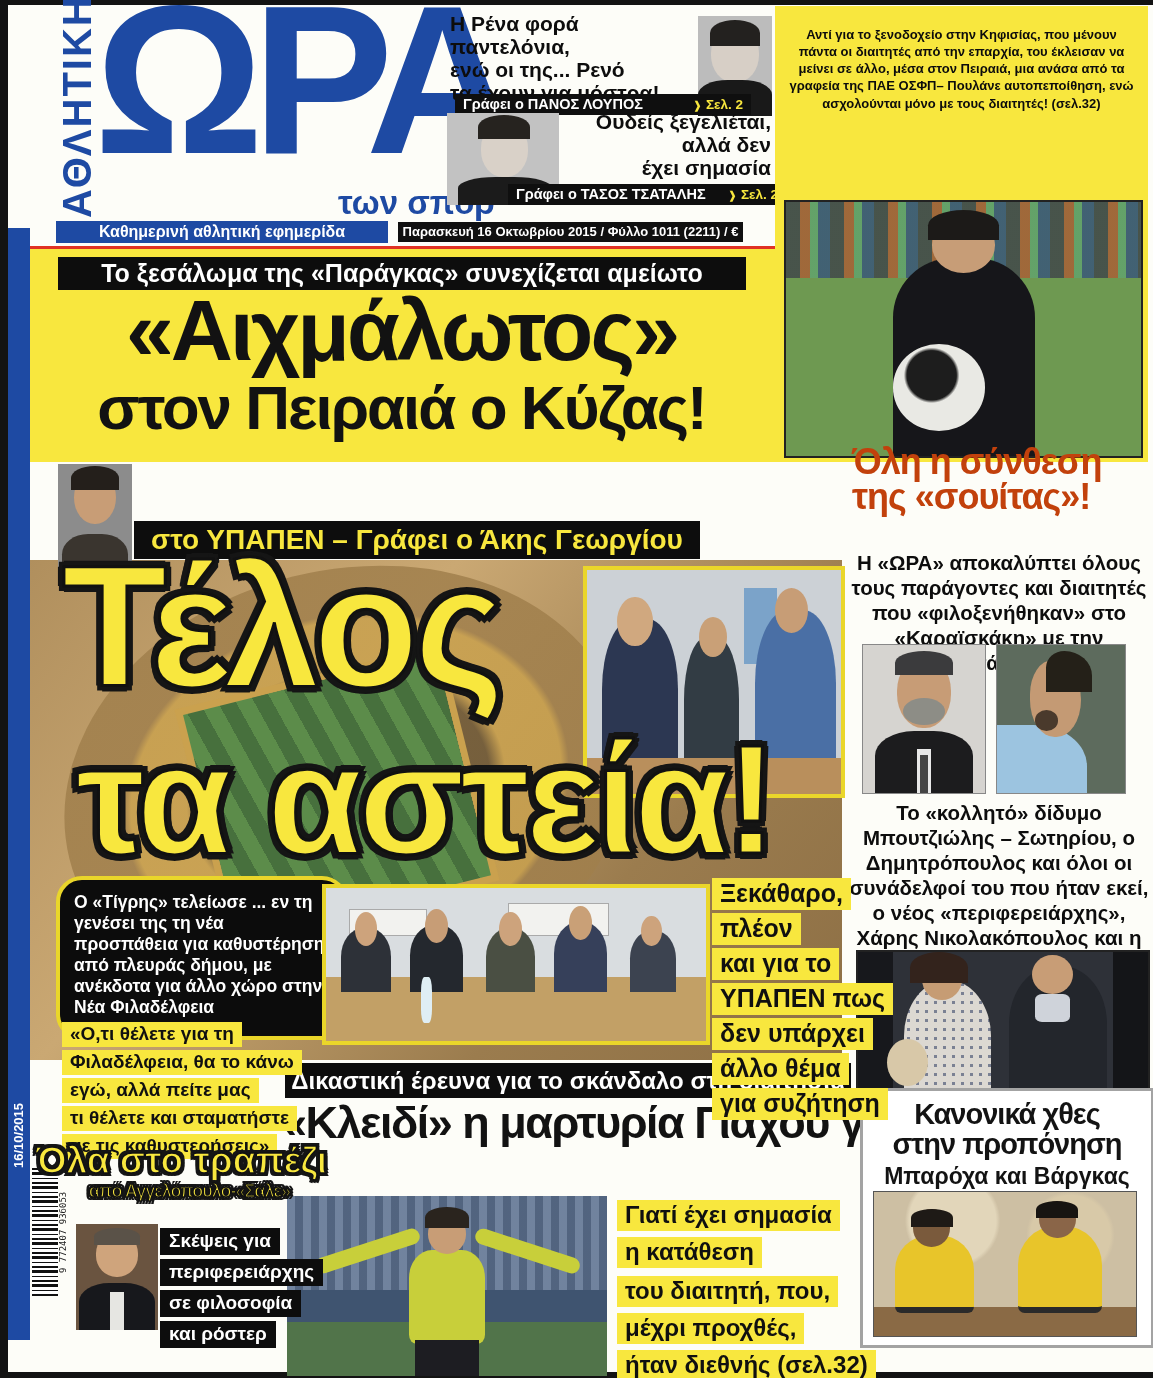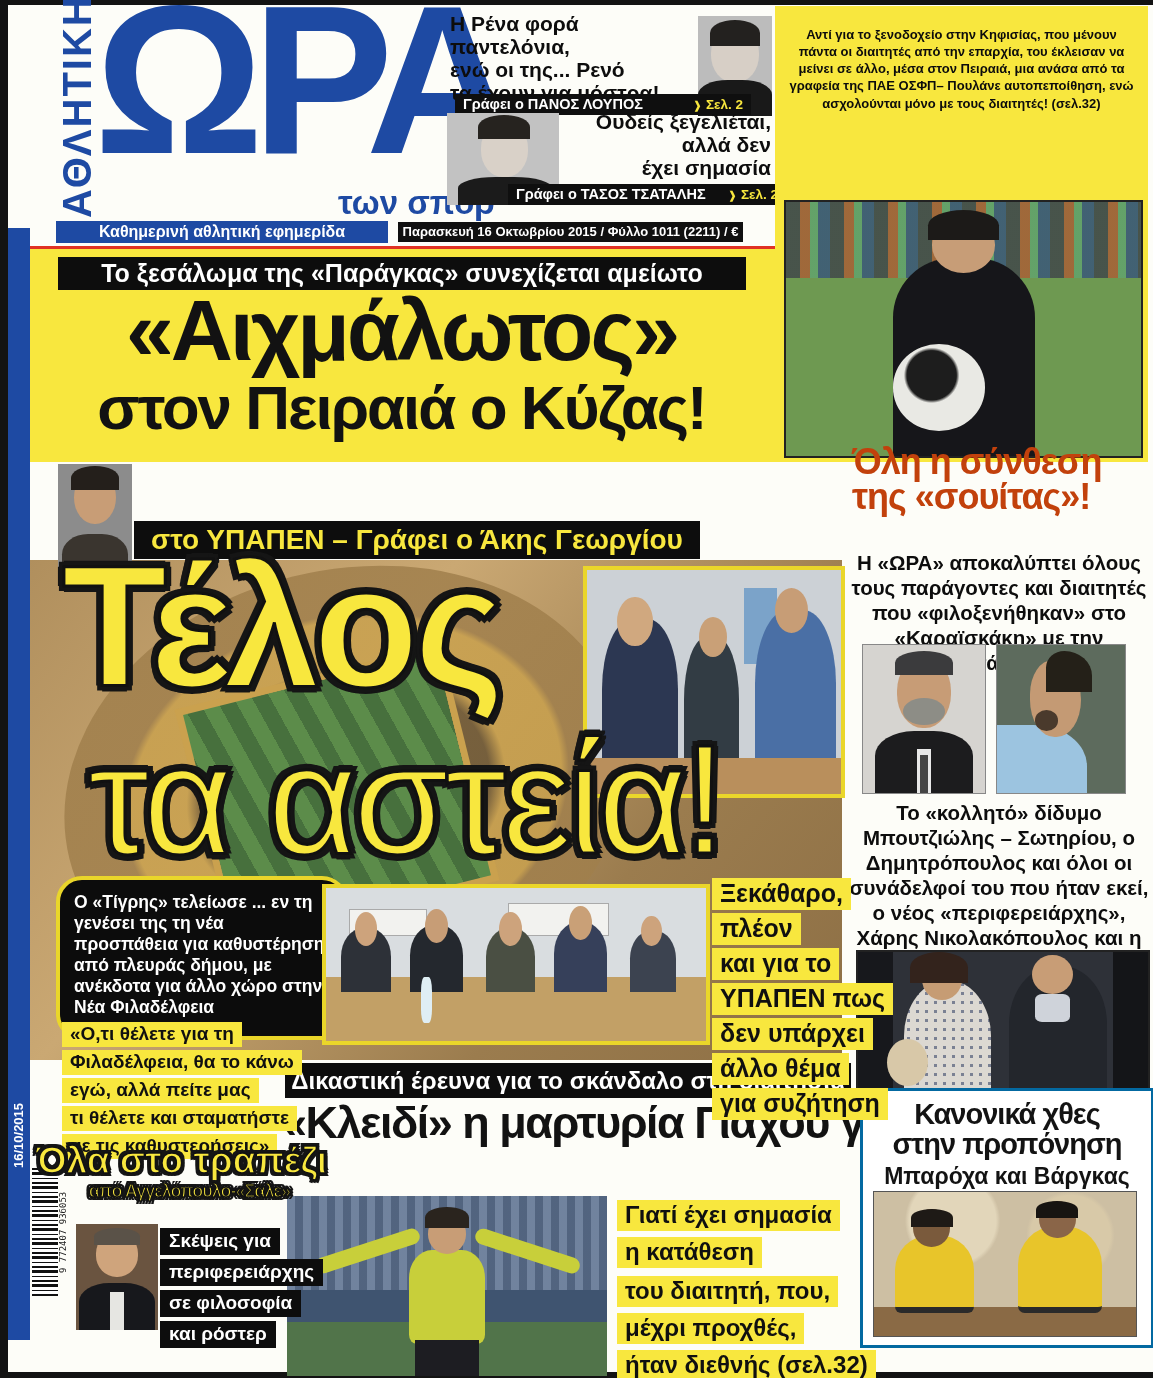--- a/index.html
+++ b/index.html
@@ -59,21 +59,21 @@
   
   .mid-bar{background:#0d0d0d;color:var(--yellow);font-weight:800;text-align:center;}
   .mid-bar1{left:134px;top:478px;width:704px;height:41px;font-size:28px;line-height:41px;}
   .mid-bar2{left:134px;top:521px;width:566px;height:38px;font-size:28px;line-height:38px;}
 
   
   .outline-big{color:var(--yellow);-webkit-text-stroke:3px #111;
     text-shadow:-5px -5px 0 #151515,5px -5px 0 #151515,-5px 5px 0 #151515,5px 5px 0 #151515,
       -6px 0 0 #151515,6px 0 0 #151515,0 -6px 0 #151515,0 6px 0 #151515;}
   .telos-1{left:62px;top:540px;font-size:172px;font-weight:800;line-height:1;z-index:6;letter-spacing:-4px;}
-  .telos-2{left:88px;top:722px;font-size:155px;font-weight:400;line-height:1;z-index:6;letter-spacing:-4px;}
+  .telos-2{left:76px;top:722px;font-size:155px;font-weight:700;line-height:1;z-index:6;letter-spacing:-4px;}
 
   
   .tiger-box{left:56px;top:876px;width:256px;height:132px;background:#0c0c0c;border:4px solid #ead62a;
     border-radius:26px;color:#fff;font-weight:700;font-size:17.5px;line-height:1.2;
     padding:12px 14px;z-index:7;box-sizing:content-box;}
 
   
   .strip-y{display:table;background:var(--yellow);color:#101010;font-weight:800;
     padding:1px 8px 2px;margin-bottom:3px;}
   .strip-k{display:table;background:#0d0d0d;color:#fff;font-weight:700;
@@ -95,21 +95,21 @@
 
   
   .aek-h{left:36px;top:1142px;width:254px;text-align:right;z-index:8;}
   .aek-h .l1{font-size:37px;font-weight:800;line-height:1.05;}
   .aek-h .l2{font-size:18px;font-weight:700;line-height:1.2;letter-spacing:-1px;}
   .outline-small{color:var(--yellow);-webkit-text-stroke:1.5px #111;
     text-shadow:-3px -3px 0 #151515,3px -3px 0 #151515,-3px 3px 0 #151515,3px 3px 0 #151515,
       -3px 0 0 #151515,3px 0 0 #151515,0 -3px 0 #151515,0 3px 0 #151515;}
 
   
-  .train-box{left:860px;top:1088px;width:288px;height:254px;background:#fff;border:3px solid #0369a1;}
+  .train-box{left:860px;top:1088px;width:288px;height:254px;background:#fff;border:3px solid #a3a3a3;}
   .train-h{position:absolute;left:0;top:8px;width:100%;text-align:center;font-weight:800;
     font-size:29px;line-height:1.05;color:#131313;letter-spacing:-1px;}
   .train-h-sub{position:absolute;left:0;top:72px;width:100%;text-align:center;font-weight:800;
     font-size:23px;color:#131313;}
 
   
   .spine-bar{left:8px;top:228px;width:22px;height:1112px;background:var(--blue);}
   .spine-date{position:absolute;left:0;top:852px;width:22px;height:110px;color:#fff;font-weight:700;
     font-size:13px;writing-mode:vertical-rl;transform:rotate(180deg);text-align:center;line-height:22px;}
   .barcode{left:32px;top:1168px;width:26px;height:128px;

